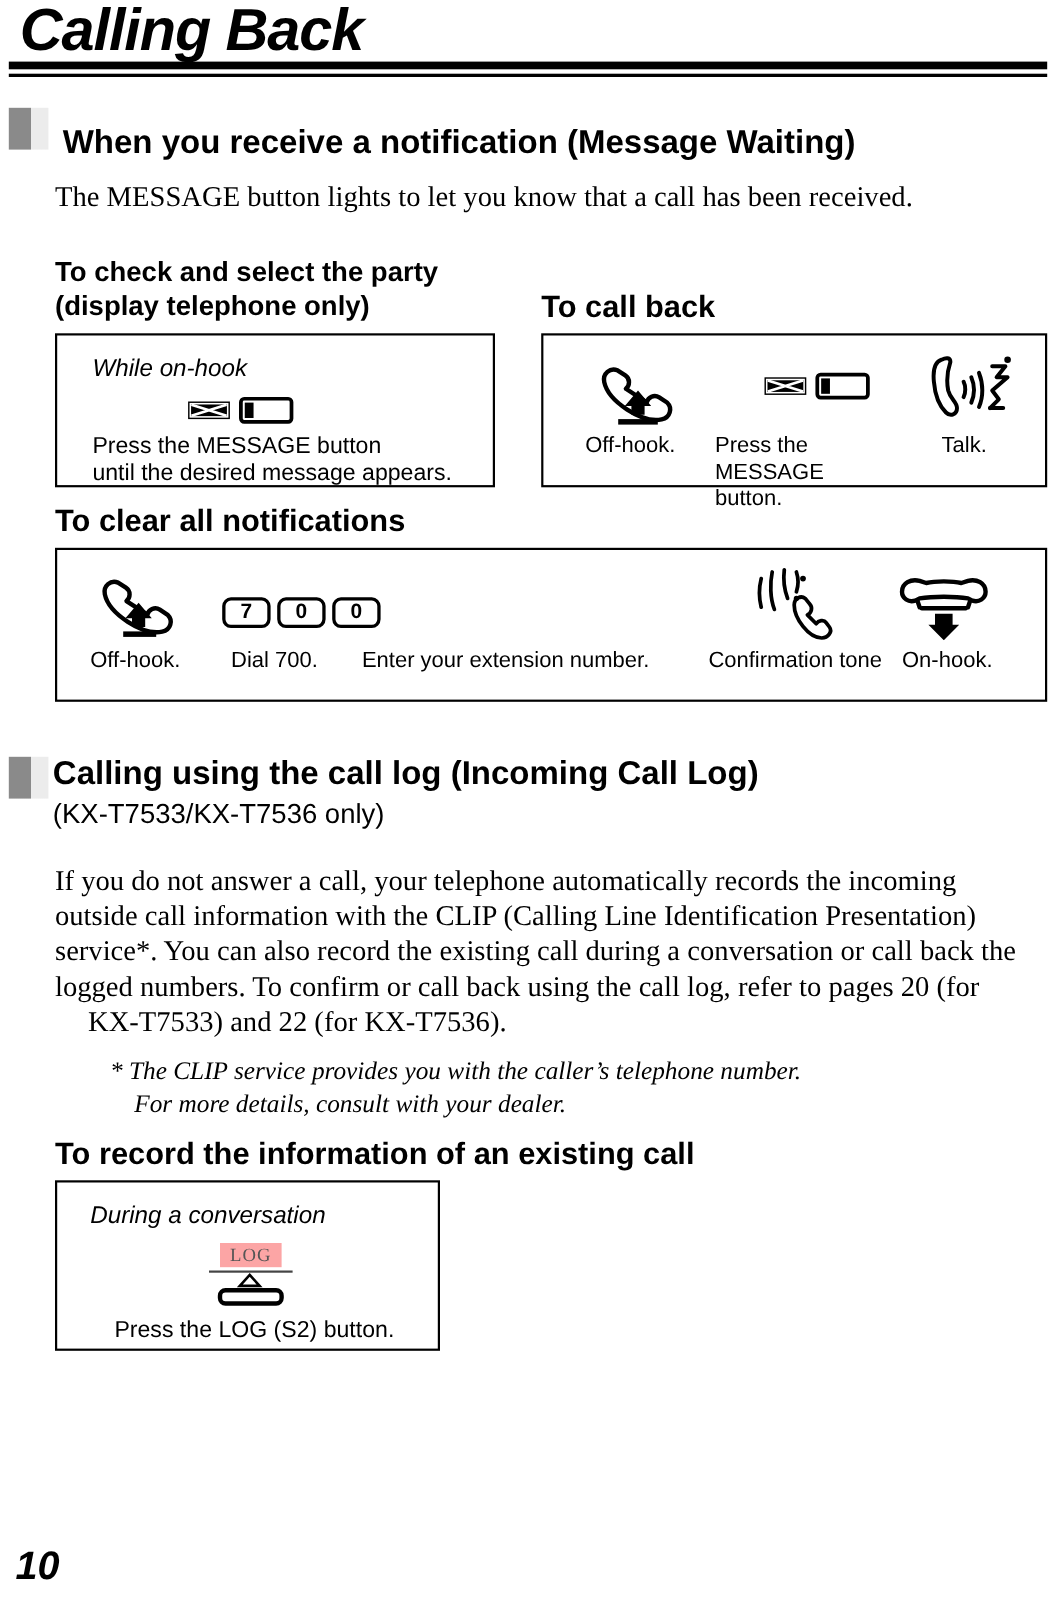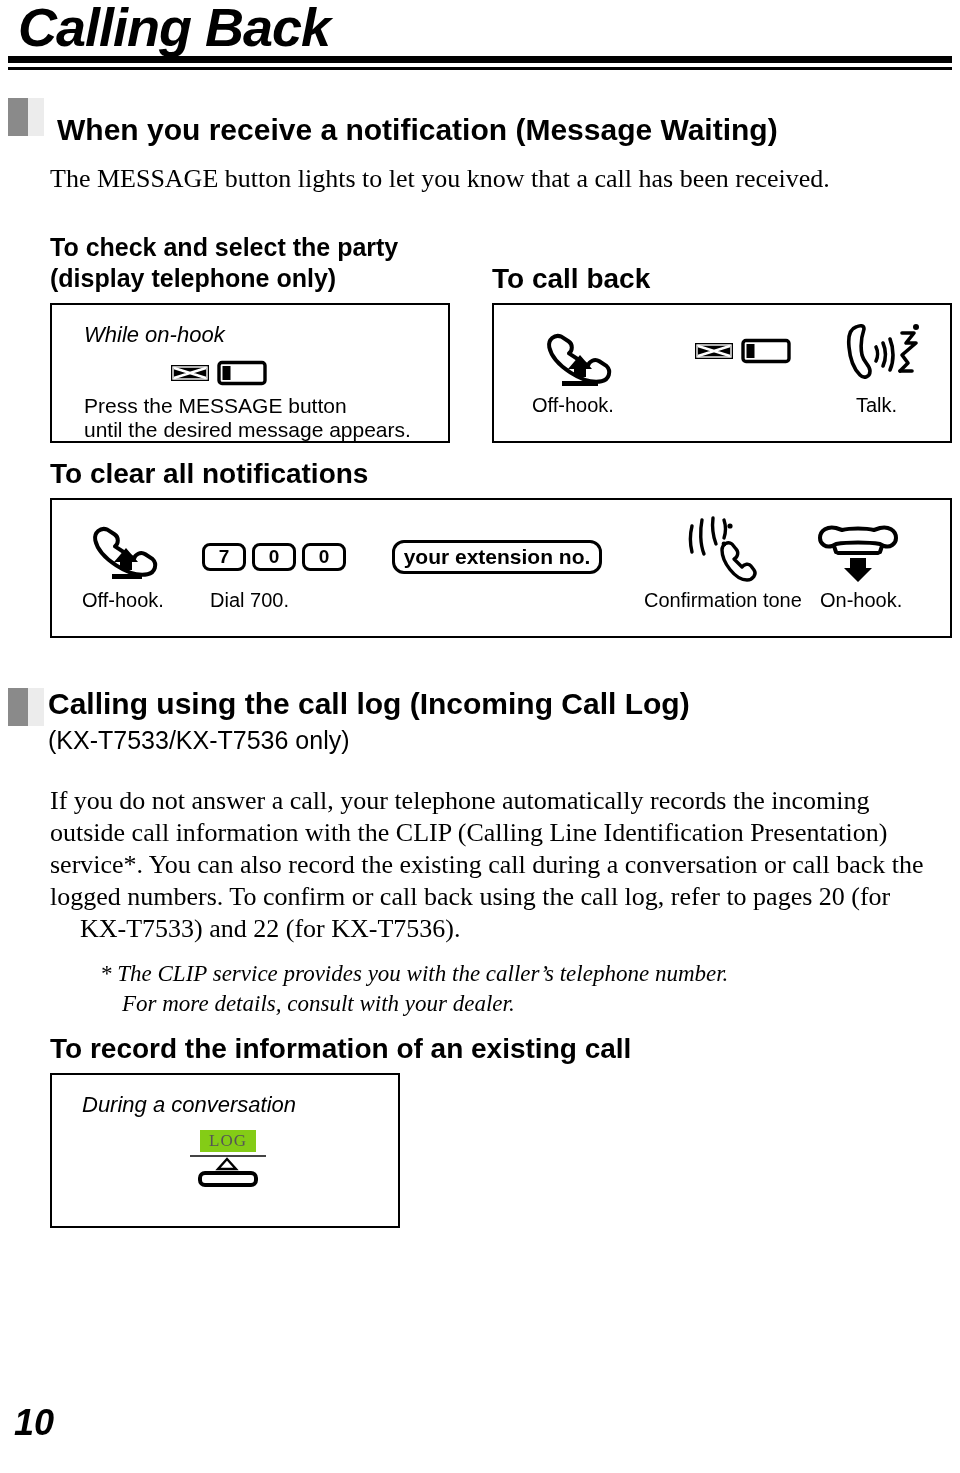--- a/index.html
+++ b/index.html
@@ -147,21 +147,21 @@
     box-sizing: border-box;
     display: flex;
     align-items: center;
     justify-content: center;
     white-space: nowrap;
   }
 
   
   .log-label {
     position: absolute;
-    background: #84cc16;
+    background: #fca5a5;
     font-family: "Liberation Serif", serif;
     font-size: 17px;
     color: #555;
     text-align: center;
     letter-spacing: 1px;
     box-sizing: border-box;
     padding-top: 1px;
   }
   .log-underline {
     position: absolute;
@@ -240,20 +240,21 @@
 
   <div class="icon" style="left:200px; top:33px;">
     <svg width="98" height="26" viewBox="0 0 98 26">
       <rect x="1" y="5" width="38" height="16" fill="#000"></rect>
       <path d="M4 8 L36 18 M36 8 L4 18" stroke="#fff" stroke-width="2.4" fill="none"></path>
       <rect x="3" y="7" width="34" height="12" fill="none" stroke="#fff" stroke-width="1.4"></rect>
       <rect x="49" y="2.5" width="46" height="21" rx="3" fill="none" stroke="#000" stroke-width="3.4"></rect>
       <rect x="52.5" y="6" width="8" height="14" fill="#000"></rect>
     </svg>
   </div>
+  <div class="step-caption" style="left:156px; top:88px; width:160px;">Press the MESSAGE button.</div>
 
   <div class="icon" style="left:352px; top:14px;">
     <svg width="82" height="66" viewBox="0 0 82 66">
       <g fill="none" stroke="#000" stroke-width="3.6" stroke-linejoin="round" stroke-linecap="round">
         <path d="M10 8 C4 10, 2 18, 3 28 C4 40, 8 50, 14 56 C18 60, 24 58, 24 52
                  C24 46, 18 44, 16 36 C14 26, 16 16, 18 10 C18 6, 14 6, 10 8 Z"></path>
         <path d="M30 28 C32 32, 32 38, 30 42"></path>
         <path d="M37 24 C40 31, 40 40, 37 47"></path>
         <path d="M44 20 C48 30, 48 42, 44 51"></path>
         <path d="M56 14 L68 14 L60 24 L70 24 L56 36 L62 44 L54 52"></path>
@@ -280,21 +281,21 @@
       <rect x="28" y="62" width="30" height="5" fill="#000"></rect>
     </svg>
   </div>
   <div class="step-caption nowrap" style="left:30px; top:88px;">Off-hook.</div>
 
   <div class="keycap" style="left:150px; top:43px; width:44px; height:28px;">7</div>
   <div class="keycap" style="left:200px; top:43px; width:44px; height:28px;">0</div>
   <div class="keycap" style="left:250px; top:43px; width:44px; height:28px;">0</div>
   <div class="step-caption nowrap" style="left:158px; top:88px;">Dial 700.</div>
 
-  <div class="pillbox" style="left:340px; top:40px; width:210px; height:34px;">your extension no.</div>
+  <div class="step-caption nowrap" style="left:277px; top:88px;">Enter your extension number.</div>
 
   <div class="icon" style="left:628px; top:10px;">
     <svg width="84" height="74" viewBox="0 0 84 74">
       <g fill="none" stroke="#000" stroke-width="3.4" stroke-linejoin="round" stroke-linecap="round">
         <path d="M42 40 C42 34, 48 31, 52 34 L56 39 C59 42, 58 47, 54 49
                  L62 57 C64 54, 69 53, 71 56 L74 60 C77 64, 73 70, 67 70
                  C55 70, 42 52, 42 40 Z"></path>
         <path d="M12 16 C10 24, 10 34, 12 42"></path>
         <path d="M22 10 C20 20, 20 34, 24 44"></path>
         <path d="M33 8 C32 16, 33 26, 36 34"></path>
@@ -343,15 +344,16 @@
     <div class="log-label" style="left:148px; top:55px; width:56px; height:22px;">LOG</div>
     <div class="log-underline" style="left:138px; top:80px; width:76px;"></div>
     <div class="icon" style="left:158px; top:82px;">
       <svg width="34" height="14" viewBox="0 0 34 14">
         <path d="M17 2 L26 12 L8 12 Z" fill="none" stroke="#000" stroke-width="2.4"></path>
       </svg>
     </div>
     <div class="log-bar" style="left:146px; top:96px; width:60px; height:16px;"></div>
   </div>
 
+  <div class="step-caption nowrap" style="left:52px; top:122px; font-size:21px;">Press the LOG (S2) button.</div>
 </div>
 
 <div class="page-number">10</div>
 
 </body></html>

